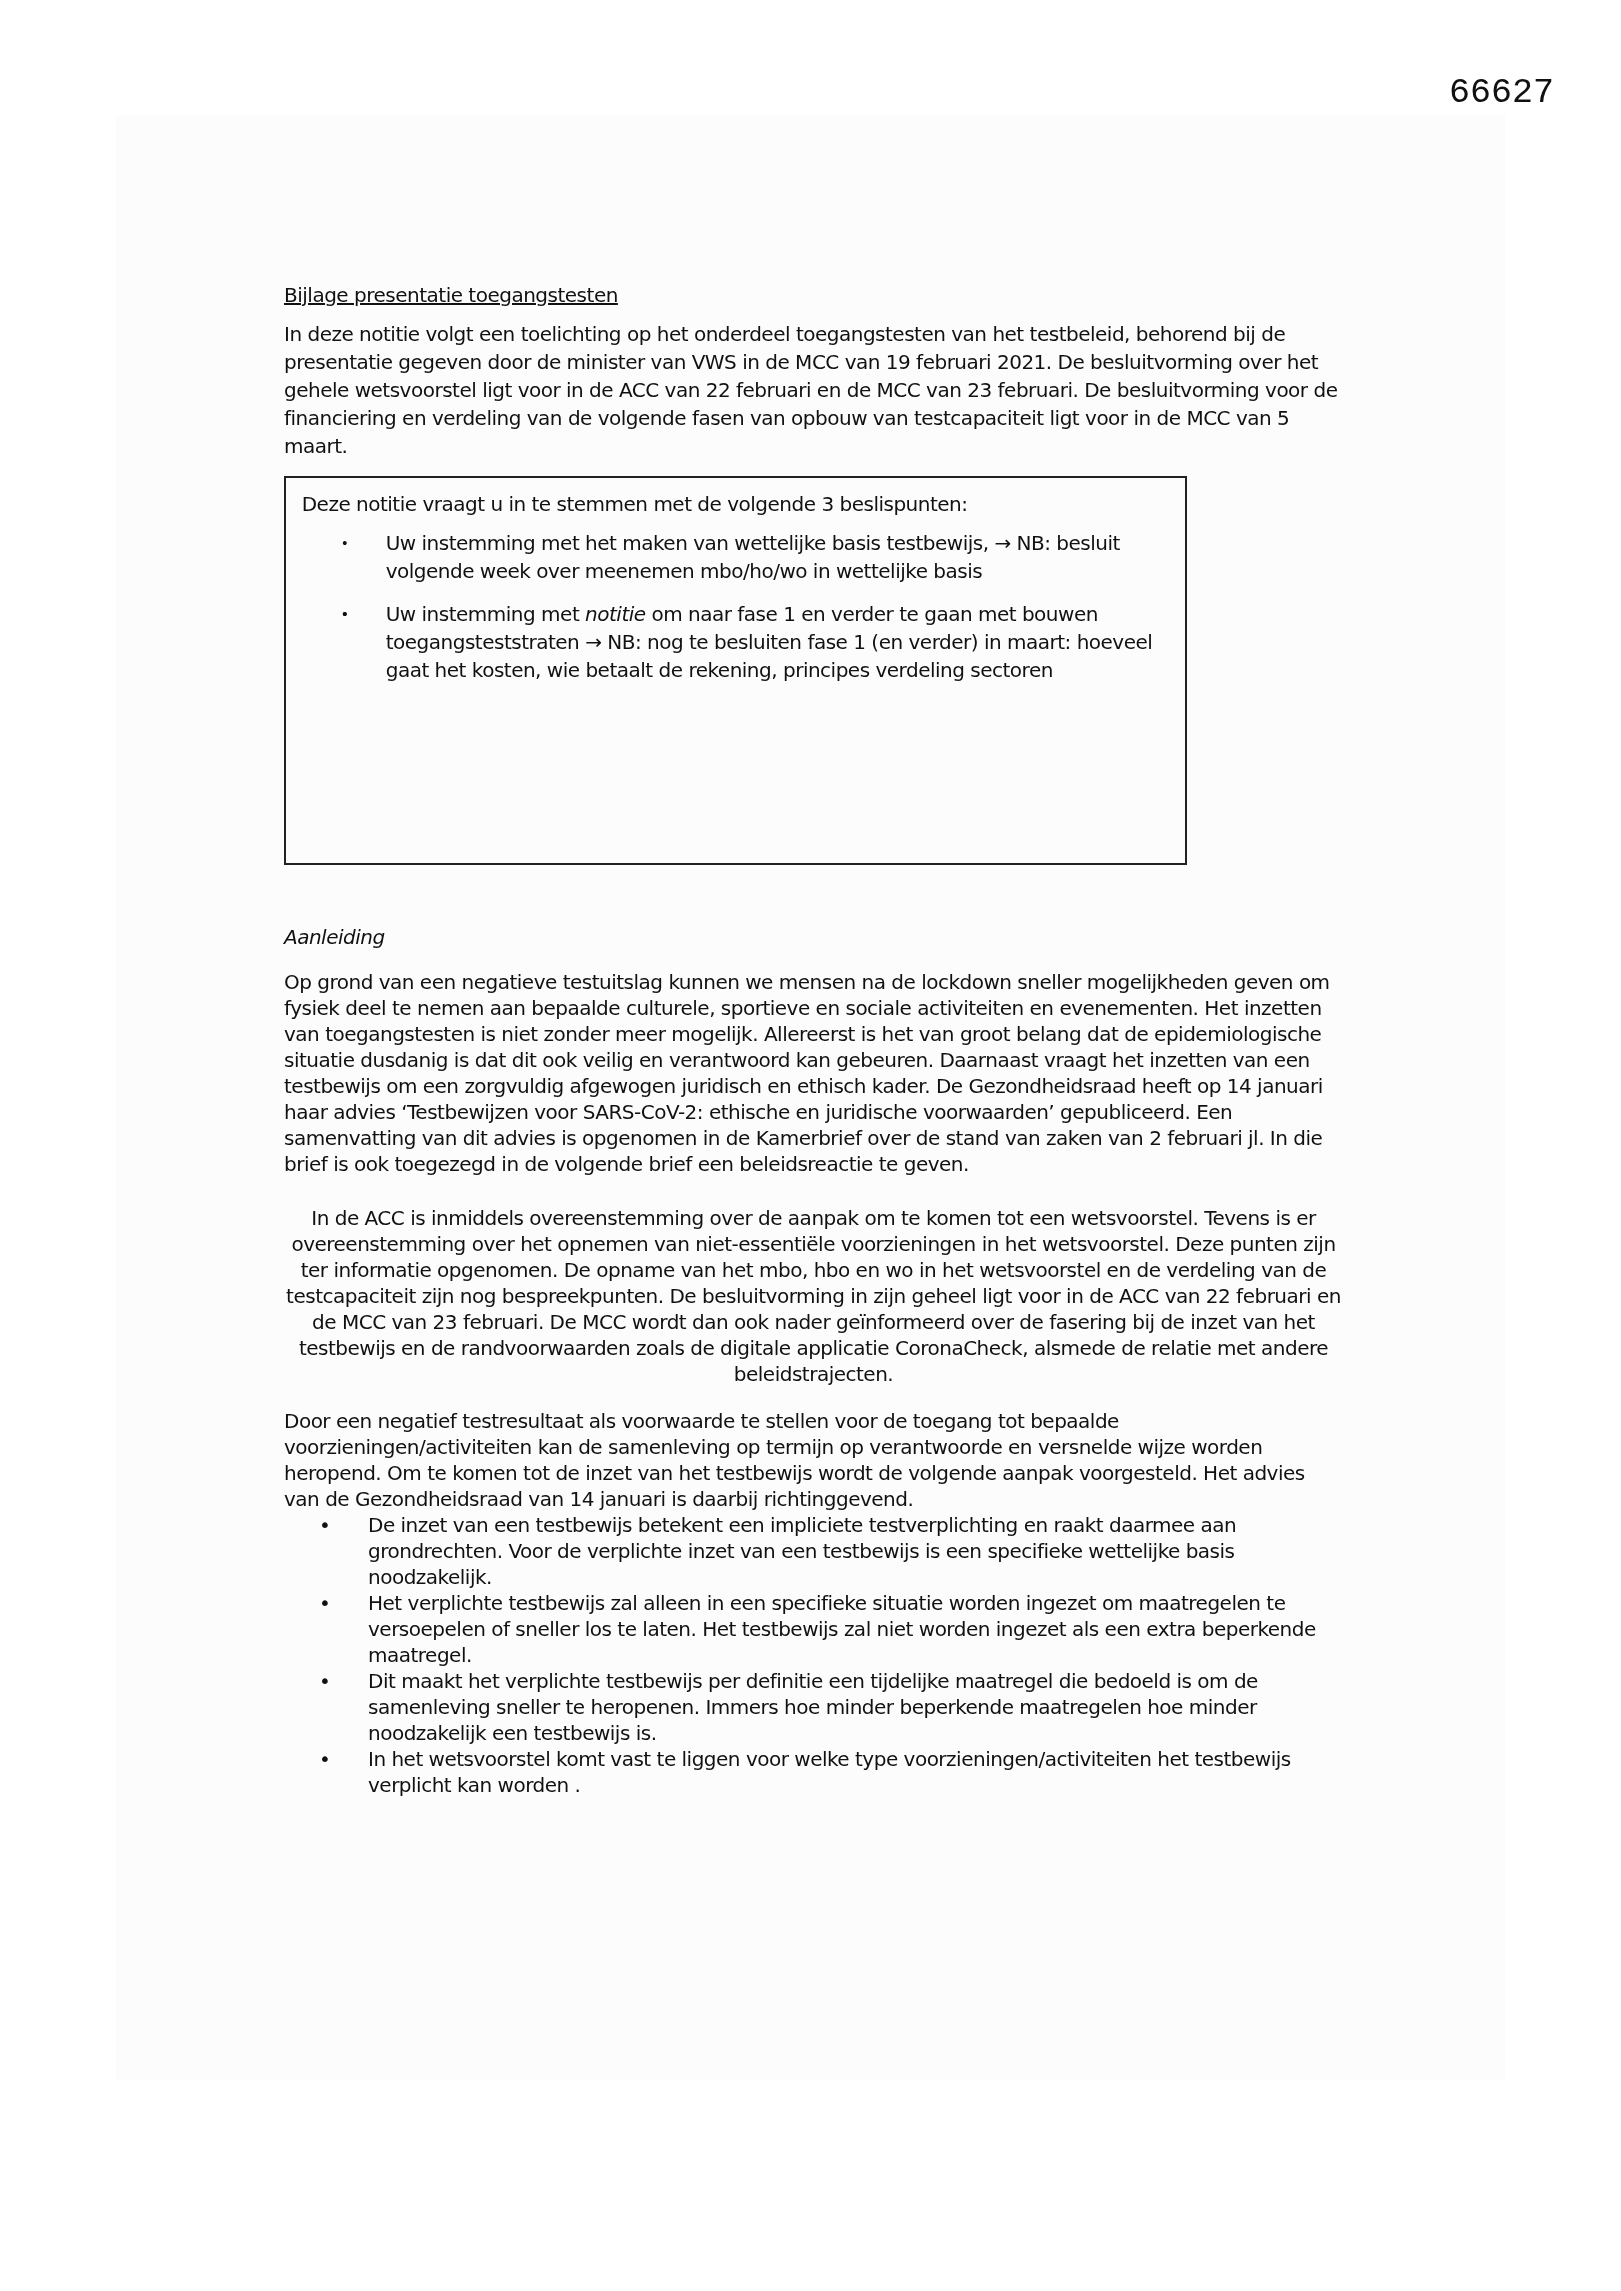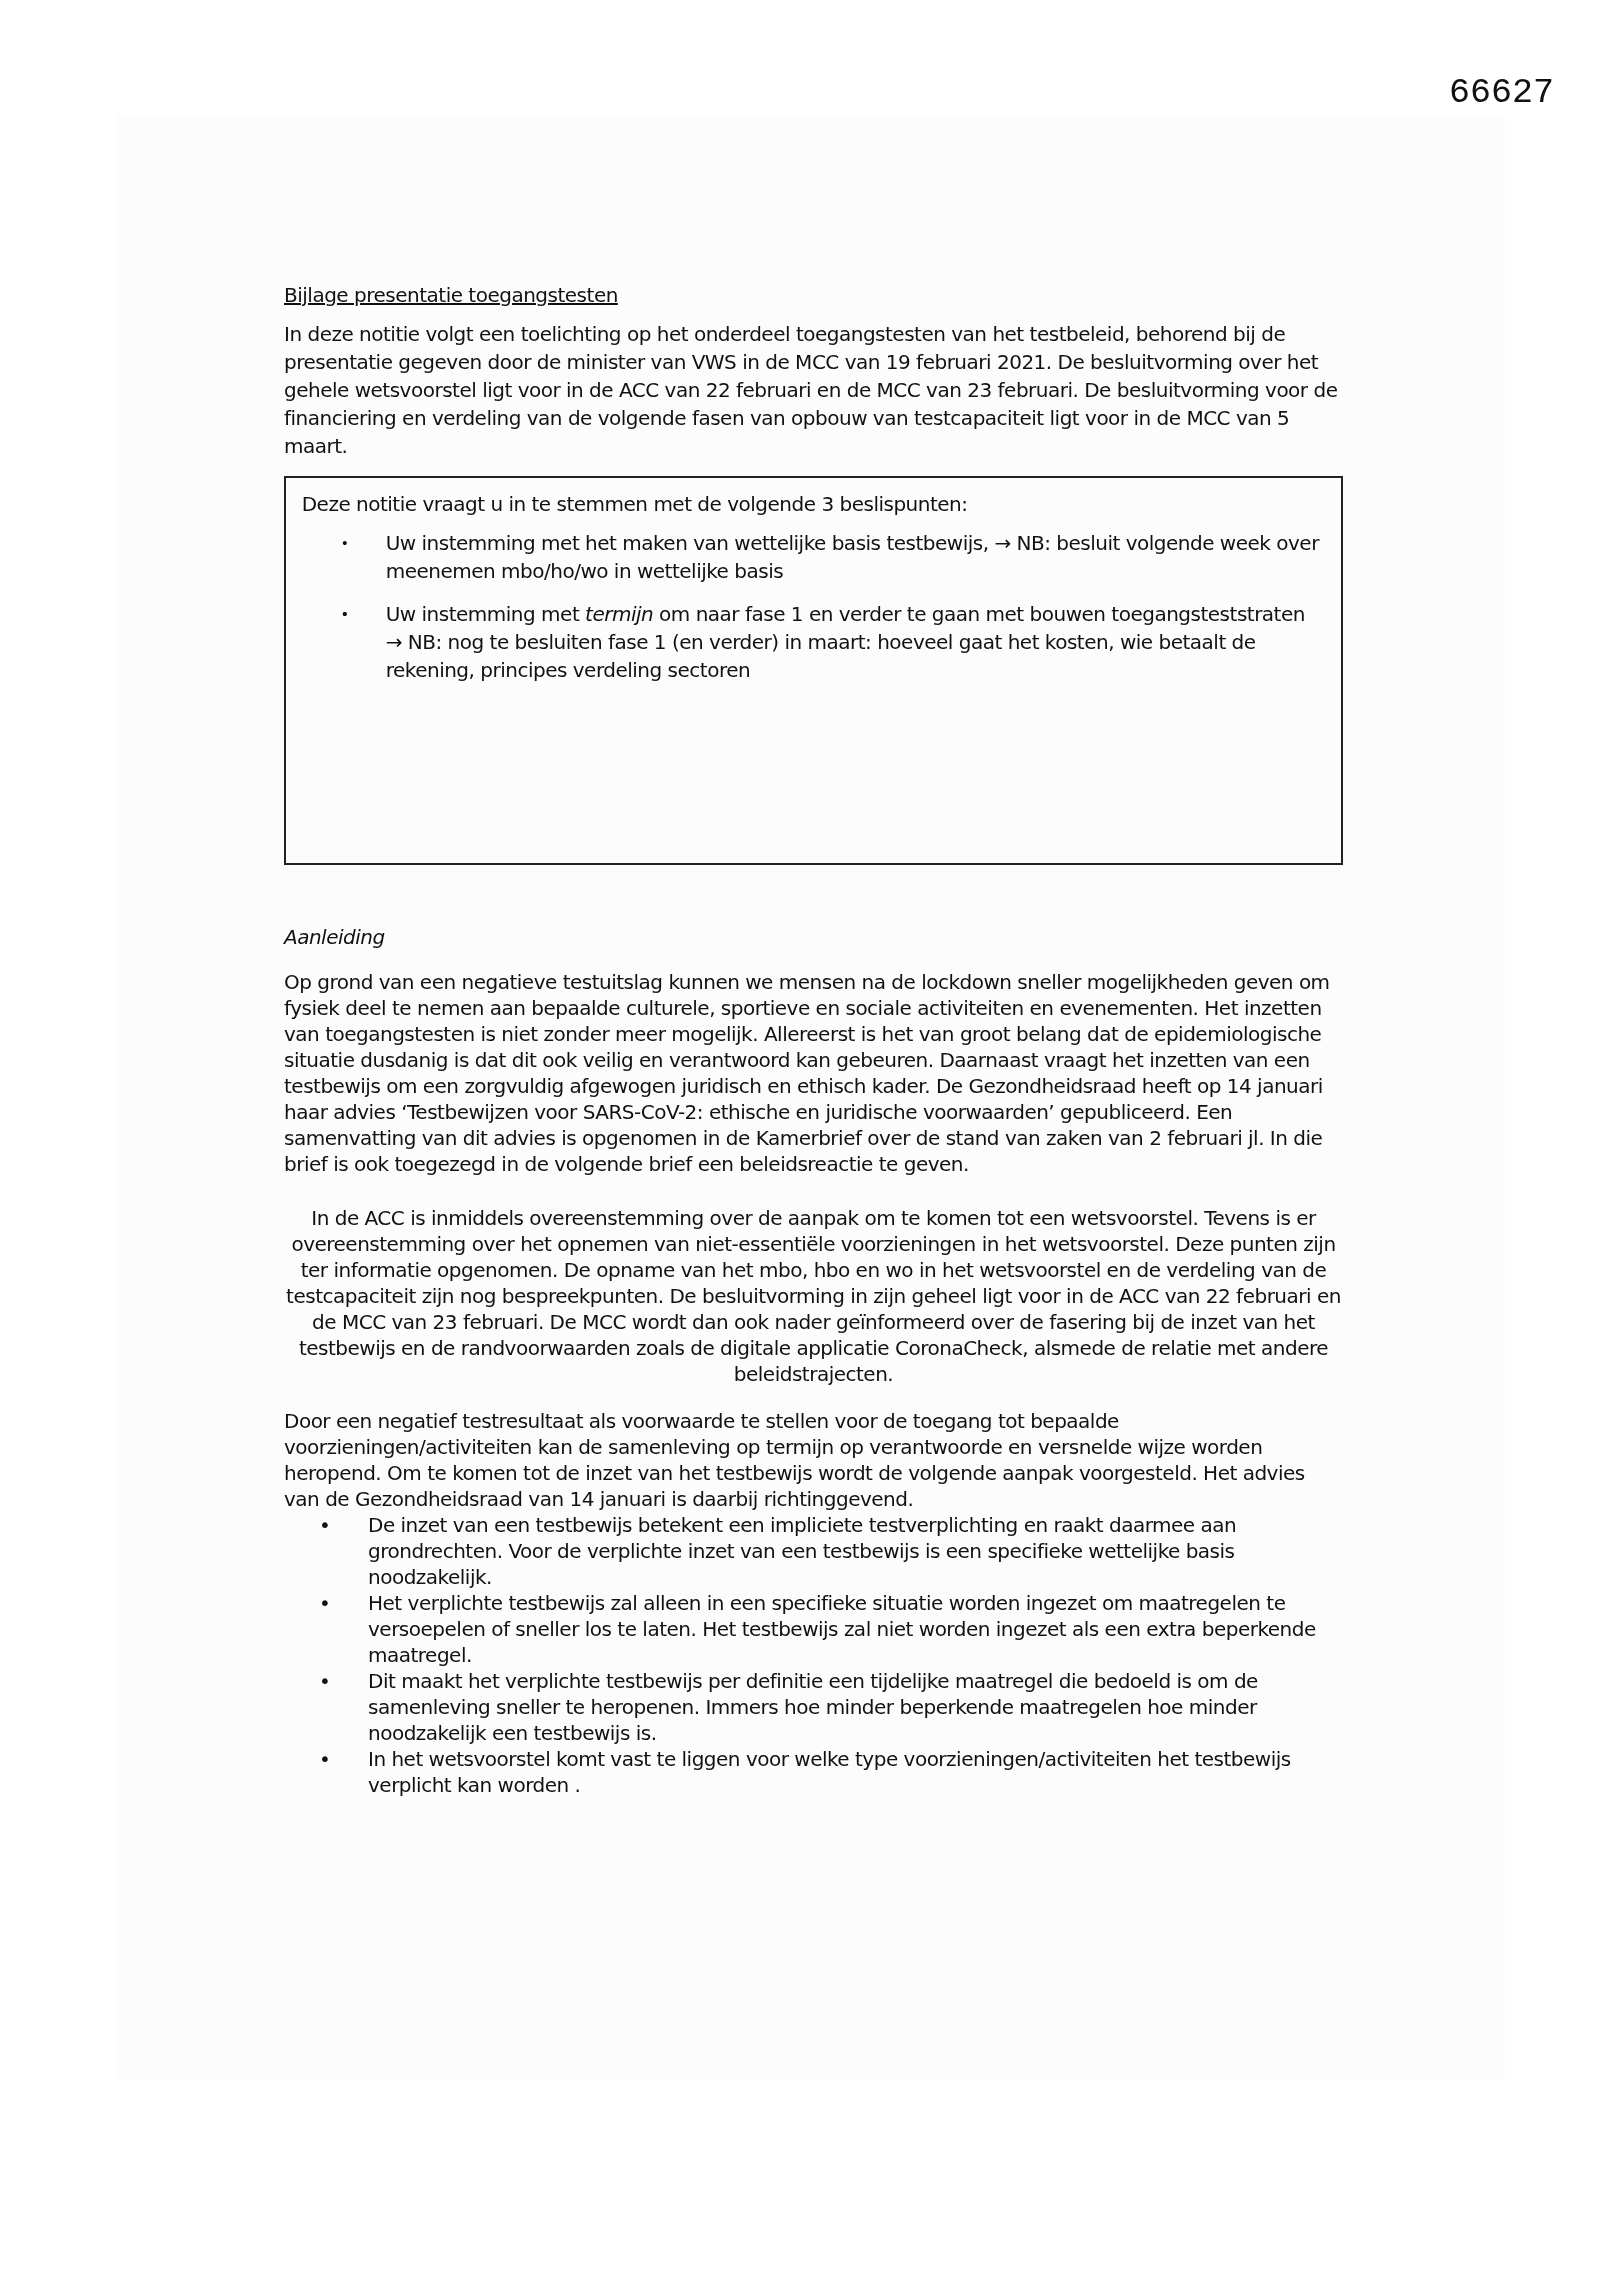--- a/index.html
+++ b/index.html
@@ -16,21 +16,21 @@
       background: #fcfcfc;
     }
     .content {
       position: absolute; left: 284px; top: 282px; width: 1059px;
       font-size: 20px; line-height: 26px; letter-spacing: -0.5px;
     }
     .title { text-decoration: underline; margin: 0 0 12px 0; }
     p { margin: 0; }
     .intro { margin-bottom: 15.7px; line-height: 28px; }
     .decision-box {
-      border: 2px solid #222; width: 1059px; box-sizing: border-box;
+      border: 2px solid #222; width: 903px; box-sizing: border-box;
       padding: 13.7px 15.7px 0 15.7px; height: 389px; margin-bottom: 59px;
     }
     .decision-box .lead { line-height: 27.4px; margin-bottom: 9.8px; }
     .box-list { list-style: none; margin: 0; padding: 0; }
     .box-list li { position: relative; padding-left: 84px; line-height: 28px; margin-bottom: 15.7px; }
     .box-list li .bullet { position: absolute; left: 39px; top: 0; font-size: 13.7px; }
     .heading-italic { font-style: italic; margin-bottom: 19.6px; }
     .para { margin-bottom: 27.4px; }
     .para2 { margin-bottom: 21.6px; text-align: center; }
     .sub-heading { font-style: italic; }
@@ -54,21 +54,21 @@
     <ul class="box-list">
       <li>
         <span class="bullet">•</span>
         <span>Uw instemming met het maken van wettelijke basis testbewijs, → NB: besluit volgende week over meenemen mbo/ho/wo in wettelijke basis</span>
       </li>
       <li>
         <span class="bullet">•</span>
       </li>
       <li>
         <span class="bullet">•</span>
-        <span><span>Uw instemming met </span><em>termijn</em><span> om naar fase 1 en verder te gaan met bouwen toegangsteststraten → NB: nog te besluiten fase 1 (en verder) in maart: hoeveel gaat het kosten, wie betaalt de rekening, principes verdeling sectoren</span></span>
+        <span><span>Uw instemming met </span><em>notitie</em><span> om naar fase 1 en verder te gaan met bouwen toegangsteststraten → NB: nog te besluiten fase 1 (en verder) in maart: hoeveel gaat het kosten, wie betaalt de rekening, principes verdeling sectoren</span></span>
       </li>
     </ul>
   </div>
 
   <p class="heading-italic">Aanleiding</p>
   <p class="para">Op grond van een negatieve testuitslag kunnen we mensen na de lockdown sneller mogelijkheden geven om fysiek deel te nemen aan bepaalde culturele, sportieve en sociale activiteiten en evenementen. Het inzetten van toegangstesten is niet zonder meer mogelijk. Allereerst is het van groot belang dat de epidemiologische situatie dusdanig is dat dit ook veilig en verantwoord kan gebeuren. Daarnaast vraagt het inzetten van een testbewijs om een zorgvuldig afgewogen juridisch en ethisch kader. De Gezondheidsraad heeft op 14 januari haar advies ‘Testbewijzen voor SARS-CoV-2: ethische en juridische voorwaarden’ gepubliceerd. Een samenvatting van dit advies is opgenomen in de Kamerbrief over de stand van zaken van 2 februari jl. In die brief is ook toegezegd in de volgende brief een beleidsreactie te geven.</p>
   <p class="para2">In de ACC is inmiddels overeenstemming over de aanpak om te komen tot een wetsvoorstel. Tevens is er overeenstemming over het opnemen van niet-essentiële voorzieningen in het wetsvoorstel. Deze punten zijn ter informatie opgenomen. De opname van het mbo, hbo en wo in het wetsvoorstel en de verdeling van de testcapaciteit zijn nog bespreekpunten. De besluitvorming in zijn geheel ligt voor in de ACC van 22 februari en de MCC van 23 februari. De MCC wordt dan ook nader geïnformeerd over de fasering bij de inzet van het testbewijs en de randvoorwaarden zoals de digitale applicatie CoronaCheck, alsmede de relatie met andere beleidstrajecten.</p>
 
   <p>Door een negatief testresultaat als voorwaarde te stellen voor de toegang tot bepaalde voorzieningen/activiteiten kan de samenleving op termijn op verantwoorde en versnelde wijze worden heropend. Om te komen tot de inzet van het testbewijs wordt de volgende aanpak voorgesteld. Het advies van de Gezondheidsraad van 14 januari is daarbij richtinggevend.</p>
   <ul class="law-list">

